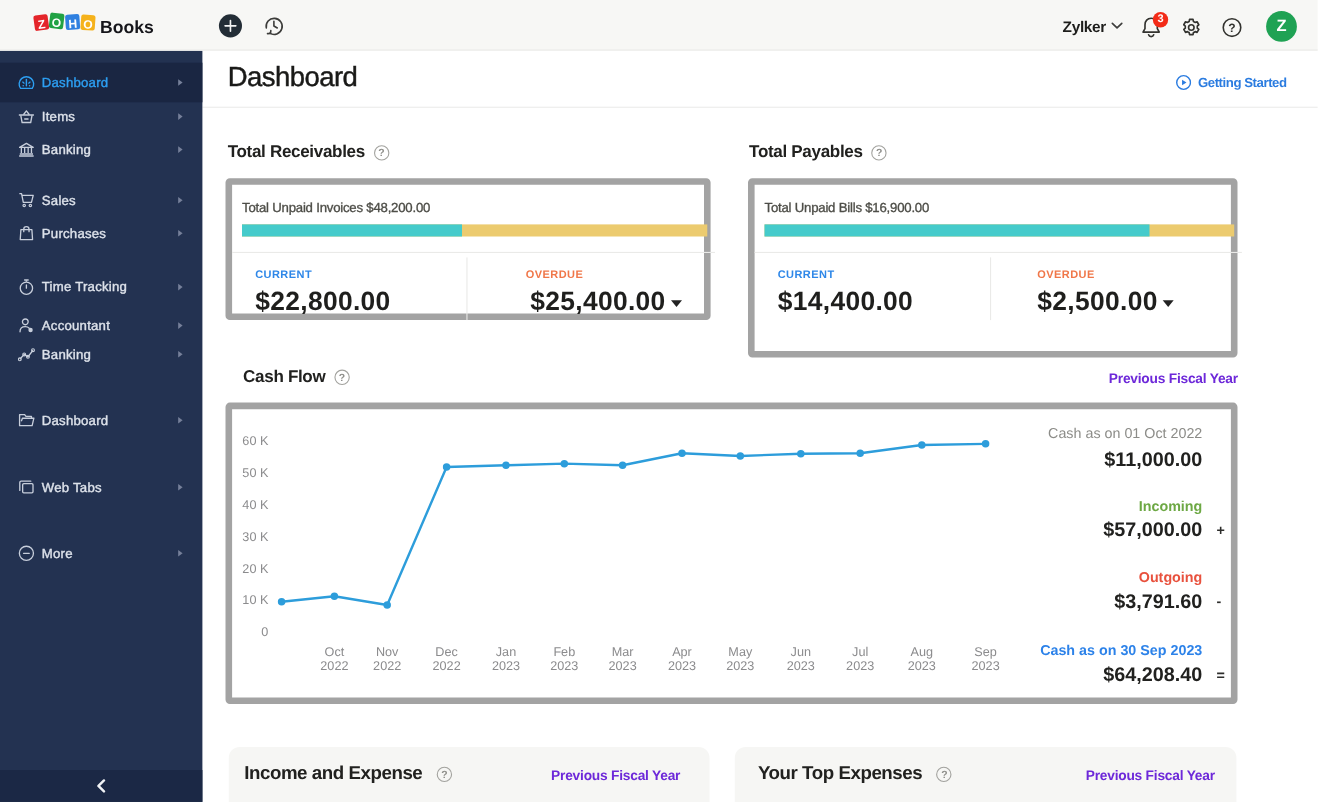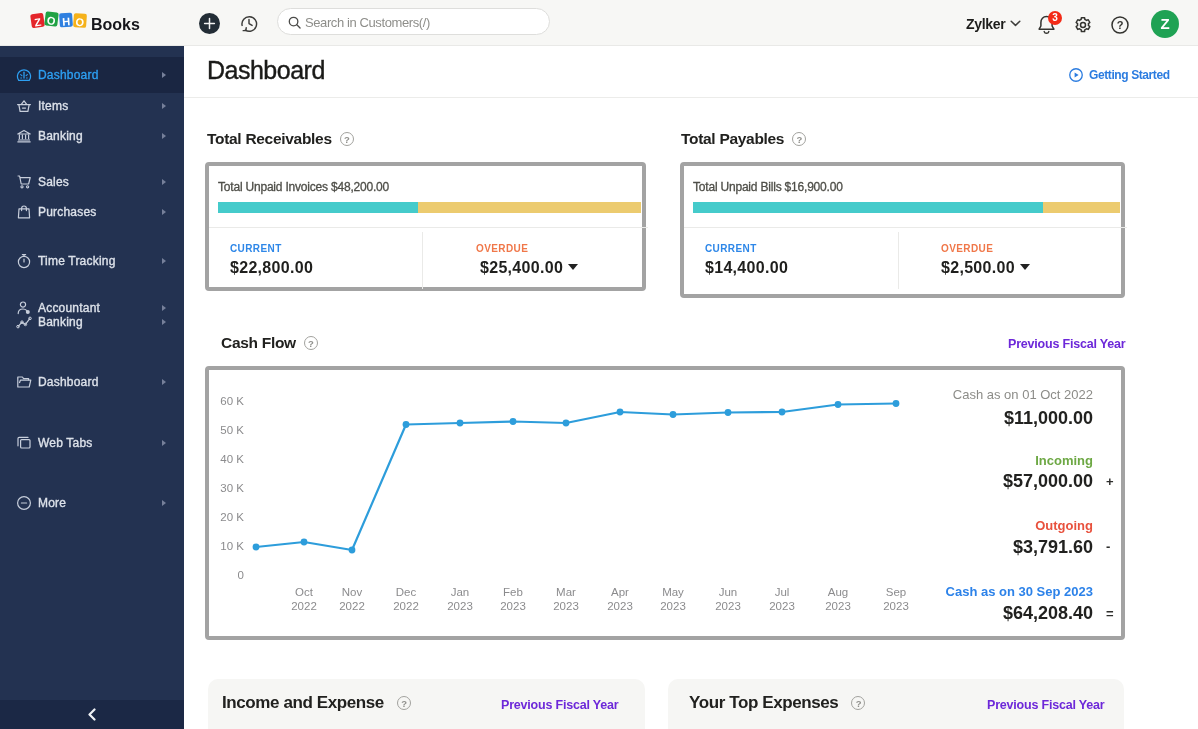--- a/index.html
+++ b/index.html
@@ -23,26 +23,26 @@
   .srow .car { position:absolute; right:18px; top:50%; transform:translateY(-50%);
     width:0; height:0; border-top:3.5px solid transparent; border-bottom:3.5px solid transparent;
     border-left:4.5px solid #76809a; }
   #sel-row { position:absolute; left:0; top:11px; width:184px; height:36px; background:#1a2642; }
   #side-bottom { position:absolute; left:0; bottom:0; width:184px; height:29px; background:#1b2845; }
   #side-bottom svg { position:absolute; left:86px; top:8px; }
 
   
   #content { position:absolute; top:46px; left:184px; width:1014px; height:683px; background:#fff; }
 
-  .card { position:absolute; background:#fff; border:4px solid #a3a3a3; border-radius:4px; }
+  .card { position:absolute; background:#fff; border:6px solid #a3a3a3; border-radius:4px; }
   .seclbl { position:absolute; font-size:15.5px; font-weight:700; color:#21211f; letter-spacing:-0.3px; }
   .help { display:inline-block; width:14px; height:14px; border:1px solid #a2a29e; border-radius:50%;
     color:#8f8f8b; font-size:9.5px; font-weight:700; text-align:center; line-height:13px; vertical-align:1px; }
   .minilbl { font-size:10px; font-weight:700; letter-spacing:.4px; }
-  .amt { font-size:16px; font-weight:700; color:#1f1f1d; letter-spacing:.3px; }
+  .amt { font-size:24px; font-weight:700; color:#1f1f1d; letter-spacing:.3px; }
   .caret { display:inline-block; width:0; height:0; border-left:5.5px solid transparent;
     border-right:5.5px solid transparent; border-top:6px solid #222; margin-left:5px; position:relative; top:-3px;}
   .pfy { position:absolute; font-size:12.5px; font-weight:700; color:#6d28d9; letter-spacing:-0.2px; }
 </style>
 </head>
 <body>
 <div id="stage">
 
   <div id="sidebar">
     <div id="sel-row"></div>
@@ -98,21 +98,21 @@
         <div class="srow" style="top:199.5px;">
           <span class="ic"><svg viewBox="0 0 16 16" width="16" height="16">
               <circle cx="8" cy="9" r="5.6" fill="none" stroke="#c7cedb" stroke-width="1.2"></circle>
               <path d="M8 6 v3" stroke="#c7cedb" stroke-width="1.2" stroke-linecap="round"></path>
               <path d="M6.4 1.6 h3.2" stroke="#c7cedb" stroke-width="1.3" stroke-linecap="round"></path>
               <path d="M8 1.8 v1.4" stroke="#c7cedb" stroke-width="1.2"></path>
             </svg></span>
           <span class="lbl" style="color:#dde2ea">Time Tracking</span>
           <span class="car"></span>
         </div>
-        <div class="srow" style="top:246px;">
+        <div class="srow" style="top:234px;">
           <span class="ic"><svg viewBox="0 0 16 16" width="16" height="16">
               <circle cx="7" cy="4.6" r="2.6" fill="none" stroke="#c7cedb" stroke-width="1.2"></circle>
               <path d="M2.2 13.6 c0 -3 2.2 -4.6 4.8 -4.6 1.4 0 2.7 0.5 3.6 1.4" fill="none" stroke="#c7cedb" stroke-width="1.2" stroke-linecap="round"></path>
               <circle cx="11.8" cy="12" r="2" fill="#c7cedb"></circle>
             </svg></span>
           <span class="lbl" style="color:#dde2ea">Accountant</span>
           <span class="car"></span>
         </div>
         <div class="srow" style="top:260.5px;">
           <span class="ic"><svg viewBox="0 0 16 16" width="16" height="16">
@@ -180,27 +180,20 @@
           <path d="M10.5 5.6v9.8M5.6 10.5h9.8" stroke="#f4f4f4" stroke-width="1.5" stroke-linecap="round"></path>
         </svg>
     </div>
 
     <svg class="abs" style="left:239px;top:13px;" width="20" height="21" viewBox="0 0 20 21">
       <path d="M3.1 12.4 A7.3 7.3 0 1 1 6.3 17.1" fill="none" stroke="#3c3c3a" stroke-width="1.45" stroke-linecap="round"></path>
       <path d="M6.9 17.4 l-2.7 0.2 M6.9 17.4 l0.3 -2.6" stroke="#3c3c3a" stroke-width="1.45" stroke-linecap="round" fill="none"></path>
       <path d="M10 6.4 v4.2 l3.1 1.8" fill="none" stroke="#3c3c3a" stroke-width="1.45" stroke-linecap="round" stroke-linejoin="round"></path>
     </svg>
 
-    <div class="abs" style="left:277px;top:8px;width:273px;height:27px;background:#fff;border:1px solid #dededc;border-radius:14px;">
-      <svg class="abs" style="left:10px;top:7px;" width="13" height="13" viewBox="0 0 14 14">
-        <circle cx="6" cy="6" r="4.6" fill="none" stroke="#4b4b49" stroke-width="1.4"></circle>
-        <path d="M9.5 9.5 L13 13" stroke="#4b4b49" stroke-width="1.4" stroke-linecap="round"></path>
-      </svg>
-      <span class="abs" style="left:27px;top:6px;font-size:13px;color:#8e8e8a;letter-spacing:-0.4px;">Search in Customers(/)</span>
-    </div>
 
     <span class="abs" style="left:966px;top:16px;font-size:14px;font-weight:700;color:#1d1d1b;letter-spacing:-0.3px;">Zylker</span>
     <svg class="abs" style="left:1010px;top:20px;" width="11" height="7" viewBox="0 0 11 7">
         <path d="M1.2 1.2 L5.5 5.4 L9.8 1.2" fill="none" stroke="#3e3e3c" stroke-width="1.5" stroke-linecap="round" stroke-linejoin="round"></path>
       </svg>
 
     <svg class="abs" style="left:1036px;top:14px;" width="21" height="22" viewBox="0 0 21 22">
       <path d="M10.5 2.6 c-3.4 0 -5.6 2.5 -5.6 5.8 v3.6 l-1.8 3.2 h14.8 l-1.8 -3.2 v-3.6 c0 -3.3 -2.2 -5.8 -5.6 -5.8 z" fill="none" stroke="#33332f" stroke-width="1.5" stroke-linejoin="round"></path>
       <path d="M8.2 17.6 a2.4 2.4 0 0 0 4.6 0" fill="none" stroke="#33332f" stroke-width="1.5" stroke-linecap="round"></path>
     </svg>
@@ -237,21 +230,21 @@
       </div>
       <div class="abs" style="left:0;top:61px;width:439px;height:1px;background:#eaeae8;"></div>
       <div class="abs" style="left:213px;top:66px;width:1px;height:57px;background:#eaeae8;"></div>
       <div class="abs minilbl" style="left:21px;top:77px;color:#2e87e8;">CURRENT</div>
       <div class="abs amt" style="left:21px;top:93px;">$22,800.00</div>
       <div class="abs minilbl" style="left:267px;top:77px;color:#f07749;">OVERDUE</div>
       <div class="abs amt" style="left:271px;top:93px;">$25,400.00<span class="caret"></span></div>
     </div>
 
     <div class="seclbl" style="left:497px;top:84px;">Total Payables&nbsp;&nbsp;<span class="help">?</span></div>
-    <div class="card" style="left:496px;top:116px;width:445px;height:136px;">
+    <div class="card" style="left:496px;top:116px;width:445px;height:163px;">
       <div class="abs" style="left:9px;top:14px;font-size:12px;font-weight:400;color:#4e4e48;letter-spacing:-0.2px;-webkit-text-stroke:0.3px #4e4e48;">Total Unpaid Bills $16,900.00</div>
       <div class="abs" style="left:9px;top:36px;width:427px;height:11px;background:#eccb6f;">
         <div style="width:350px;height:11px;background:#45cbcb;"></div>
       </div>
       <div class="abs" style="left:0;top:61px;width:443px;height:1px;background:#eaeae8;"></div>
       <div class="abs" style="left:214px;top:66px;width:1px;height:57px;background:#eaeae8;"></div>
       <div class="abs minilbl" style="left:21px;top:77px;color:#2e87e8;">CURRENT</div>
       <div class="abs amt" style="left:21px;top:93px;">$14,400.00</div>
       <div class="abs minilbl" style="left:257px;top:77px;color:#f07749;">OVERDUE</div>
       <div class="abs amt" style="left:257px;top:93px;">$2,500.00<span class="caret"></span></div>

